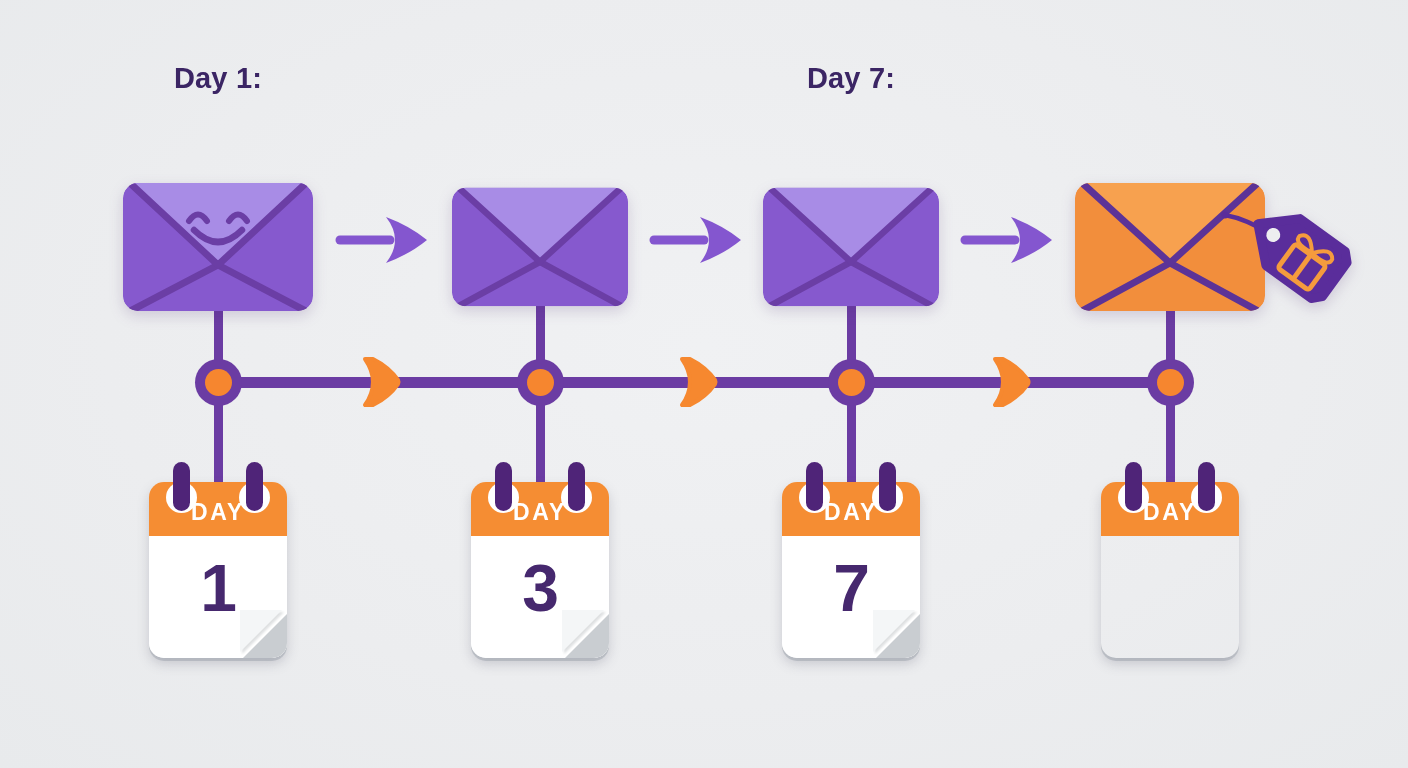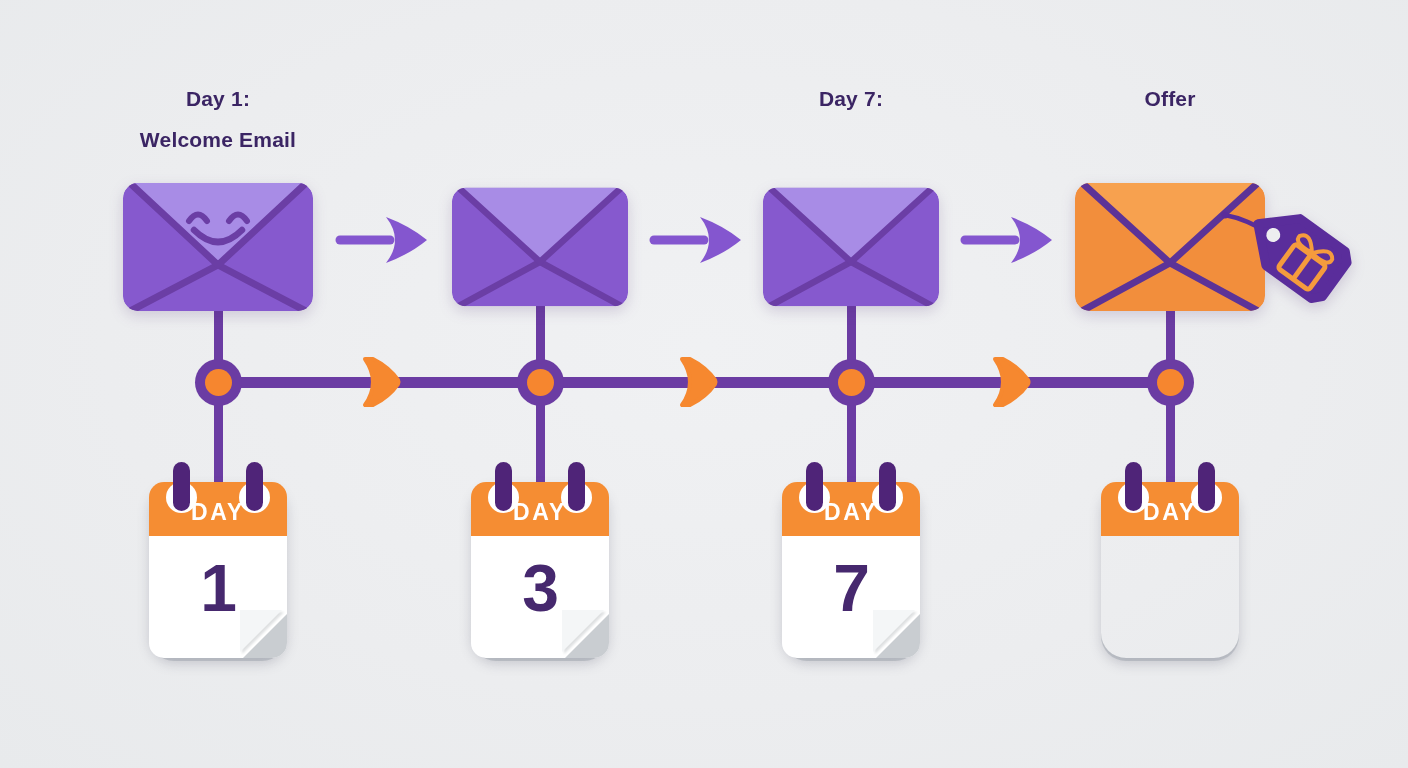--- a/index.html
+++ b/index.html
@@ -5,22 +5,22 @@
   * { margin:0; padding:0; box-sizing:border-box; }
   html,body { width:1408px; height:768px; }
   body { font-family:"Liberation Sans", sans-serif; }
 
   #canvas {
     position:relative; width:1408px; height:768px; overflow:hidden;
     background: radial-gradient(ellipse at 50% 45%, #F0F1F3 0%, #ECEDEF 60%, #E8EAEC 100%);
   }
 
   .col-heading {
-    position:absolute; top:78px; width:340px; text-align:center;
-    font-size:21px; line-height:41px; font-weight:700;
+    position:absolute; top:58px; width:340px; text-align:center;
+    font-size:29px; line-height:41px; font-weight:700;
     color: var(--heading-text, #3B2564);
     letter-spacing:0.2px; z-index:4;
   }
   .col-heading .line { display:block; }
 
   .env-svg { position:absolute; z-index:3; filter: drop-shadow(0 5px 7px rgba(70,40,110,0.18)); overflow:visible; }
 
   
   .f-envbody   { fill: var(--envelope-body-purple,#8659CE); }
   .f-envflap   { fill: var(--envelope-flap-purple,#A88CE6); }
@@ -60,21 +60,21 @@
   
   .calendar { position:absolute; top:462px; width:138px; height:200px; z-index:3; }
   .cal-pill {
     position:absolute; top:0; width:17px; height:49px; border-radius:9px;
     background: var(--calendar-ring-purple,#4F2478); z-index:3;
   }
   .pill-left  { left:24px; }
   .pill-right { left:97px; }
   .cal-card {
     position:absolute; left:0; top:20px; width:138px; height:176px;
-    border-radius:25px;
+    border-radius:15px;
     box-shadow: 0 6px 12px rgba(90,90,110,0.25), 0 3px 0 rgba(200,204,208,0.9);
     z-index:1;
   }
   .cal-header {
     position:relative; width:138px; height:54px;
     background: var(--calendar-header-orange,#F58D33);
     border-radius:15px 15px 0 0; text-align:center; z-index:1;
   }
   .cal-hole {
     position:absolute; top:0; width:31px; height:31px; border-radius:50%;
@@ -107,27 +107,25 @@
     filter: drop-shadow(2px 2px 1px rgba(160,165,170,0.35));
   }
 </style>
 </head>
 <body>
 
 <div id="canvas">
 
   <div class="col-heading" style="left:48px">
     <span class="line">Day 1:</span>
-    <span class="line">Welcome Email</span>
   </div>
   <div class="col-heading" style="left:681px">
     <span class="line">Day 7:</span>
   </div>
   <div class="col-heading" style="left:1000px">
-    <span class="line">Offer</span>
   </div>
 
   <div class="stem" style="left:214px"></div>
   <div class="stem" style="left:536px"></div>
   <div class="stem" style="left:847px"></div>
   <div class="stem" style="left:1166px"></div>
 
   <div class="timeline-line"></div>
 
   <svg class="env-svg" style="left:123px; top:183px" width="190" height="128" viewBox="0 0 190 128">

